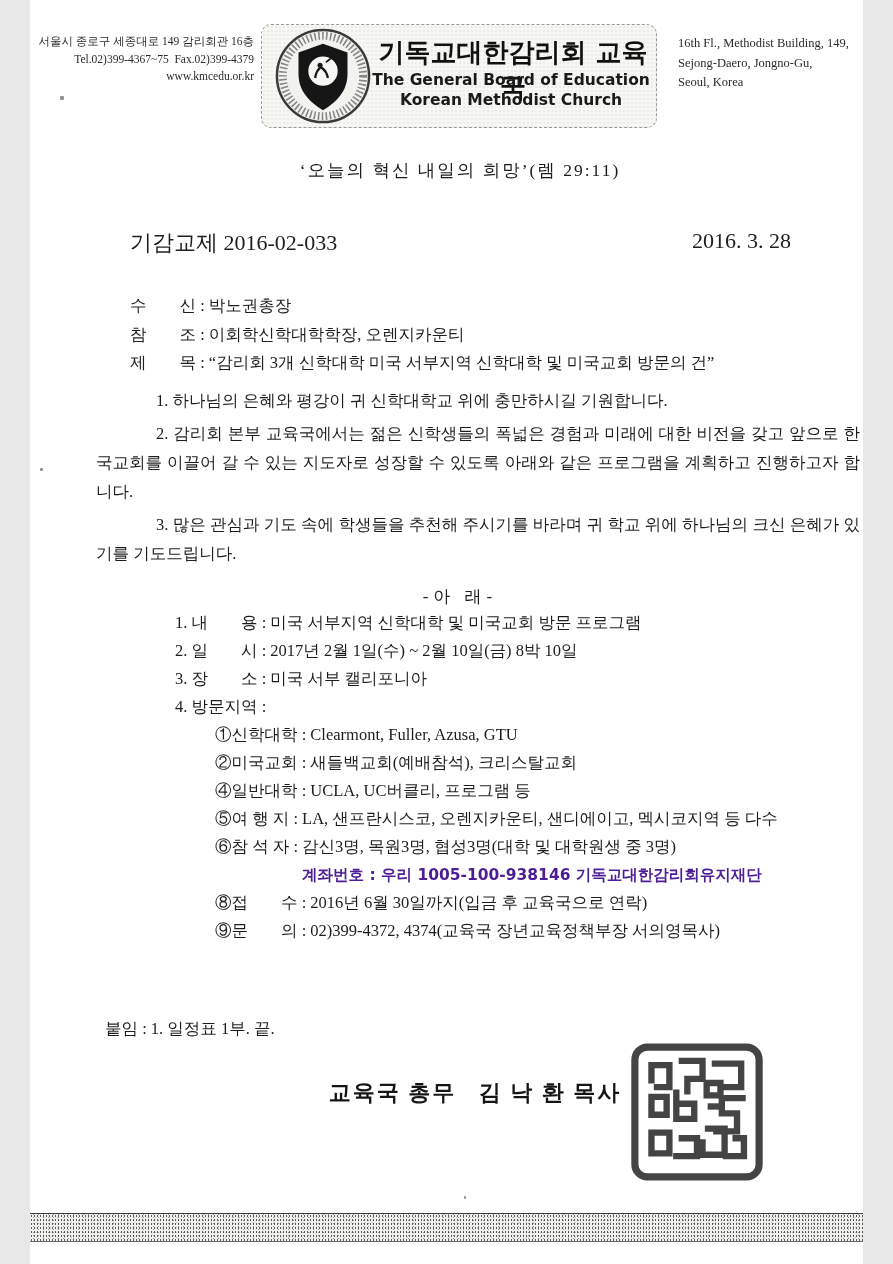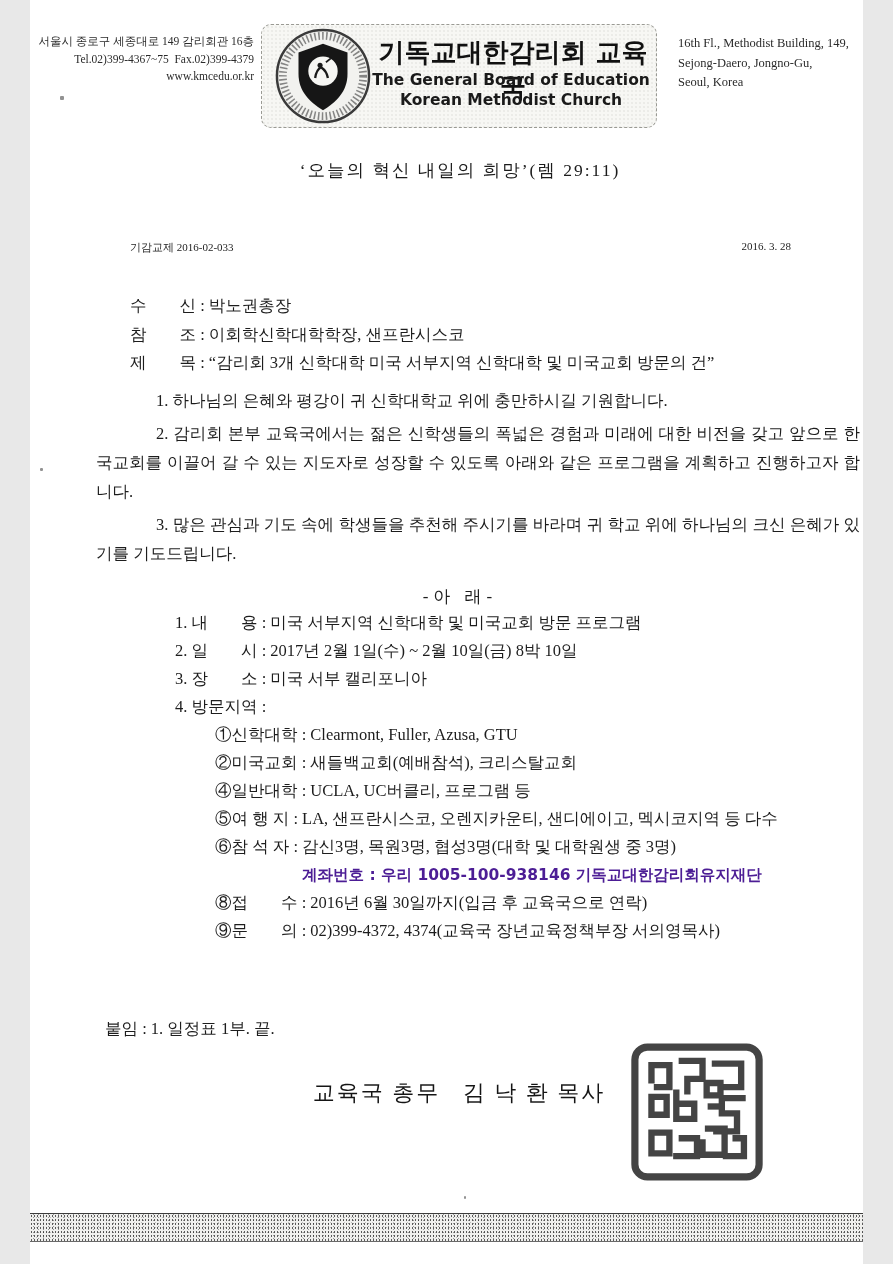--- a/index.html
+++ b/index.html
@@ -38,23 +38,23 @@
     position:absolute; left:648px; top:34px; width:236px;
     font-size:12.5px; line-height:19.5px; color:#2a2a2a;
   }
 
   
   .motto {
     position:absolute; top:158px; left:0; width:860px; text-align:center;
     font-size:17.5px; letter-spacing:2px; color:#1b1b1b;
   }
   .doc-meta {
-    position:absolute; top:240px; left:100px; right:72px;
+    position:absolute; top:228px; left:100px; right:72px;
     display:flex; justify-content:space-between;
-    font-size:11px;
+    font-size:22px;
   }
 
   
   .recipients {
     position:absolute; top:292px; left:100px; right:60px;
     font-size:16.5px; line-height:28.5px;
   }
 
   
   .para {
@@ -79,22 +79,22 @@
   .details .sub { margin-left:40px; }
   .details .account {
     margin-left:127px;
     font-family:"DejaVu Sans","Liberation Sans",sans-serif;
     font-size:15.5px; font-weight:bold; color:#4c1d95;
   }
 
   .attachment { position:absolute; top:1018px; left:75px; font-size:16.5px; }
 
   .signature {
-    position:absolute; top:1078px; left:234px; width:390px; text-align:center;
-    font-size:22px; font-weight:normal; letter-spacing:2px; color:#151515;
+    position:absolute; top:1078px; left:250px; width:390px; text-align:center;
+    font-size:22px; font-weight:bold; letter-spacing:2px; color:#151515;
   }
   .seal { position:absolute; left:598px; top:1040px; width:138px; height:144px; }
 
   
   .scan-band {
     position:absolute; left:0; top:1213px; width:893px; height:29px;
     border-top:1px solid #3c3c3c; border-bottom:1px solid #6a6a6a;
     background-color:#f0f0ee;
     background-image:
       radial-gradient(circle, rgba(40,40,40,.75) .6px, transparent .9px),
@@ -141,21 +141,21 @@
 
   <div class="motto">‘오늘의 혁신 내일의 희망’(렘 29:11)</div>
 
   <div class="doc-meta">
     <span class="pre">기감교제 2016-02-033</span>
     <span class="pre">2016. 3. 28</span>
   </div>
 
   <div class="recipients">
     <div class="pre">수        신 : 박노권총장</div>
-    <div class="pre">참        조 : 이회학신학대학학장, 샌프란시스코</div>
+    <div class="pre">참        조 : 이회학신학대학학장, 오렌지카운티</div>
     <div class="pre">제        목 : “감리회 3개 신학대학 미국 서부지역 신학대학 및 미국교회 방문의 건”</div>
   </div>
 
   <div class="para p1">1. 하나님의 은혜와 평강이 귀 신학대학교 위에 충만하시길 기원합니다.</div>
   <div class="para p2">2. 감리회 본부 교육국에서는 젊은 신학생들의 폭넓은 경험과 미래에 대한 비전을 갖고 앞으로 한국교회를 이끌어 갈 수 있는 지도자로 성장할 수 있도록 아래와 같은 프로그램을 계획하고 진행하고자 합니다.</div>
   <div class="para p3">3. 많은 관심과 기도 속에 학생들을 추천해 주시기를 바라며 귀 학교 위에 하나님의 크신 은혜가 있기를 기도드립니다.</div>
 
   <div class="arae">-아   래-</div>
 
   <div class="details">

